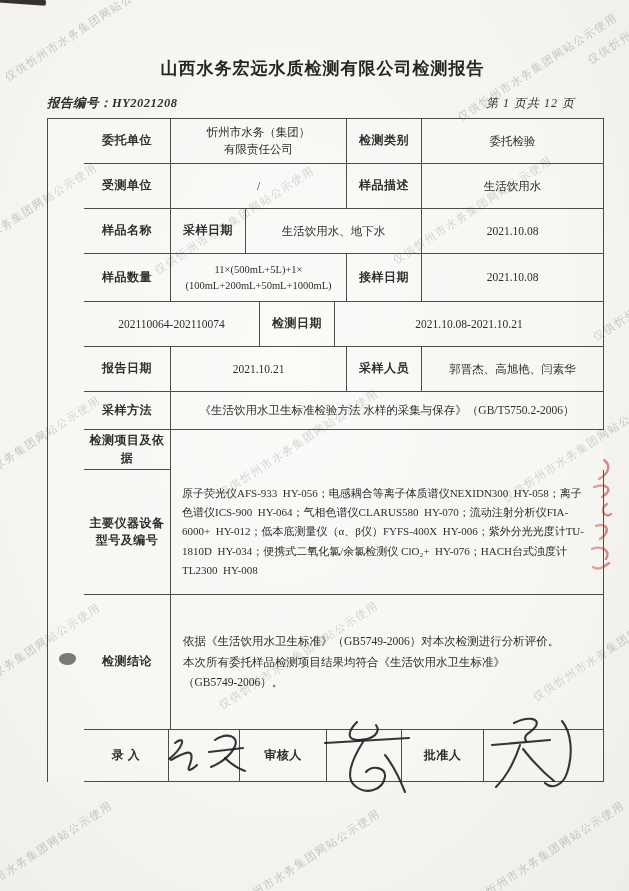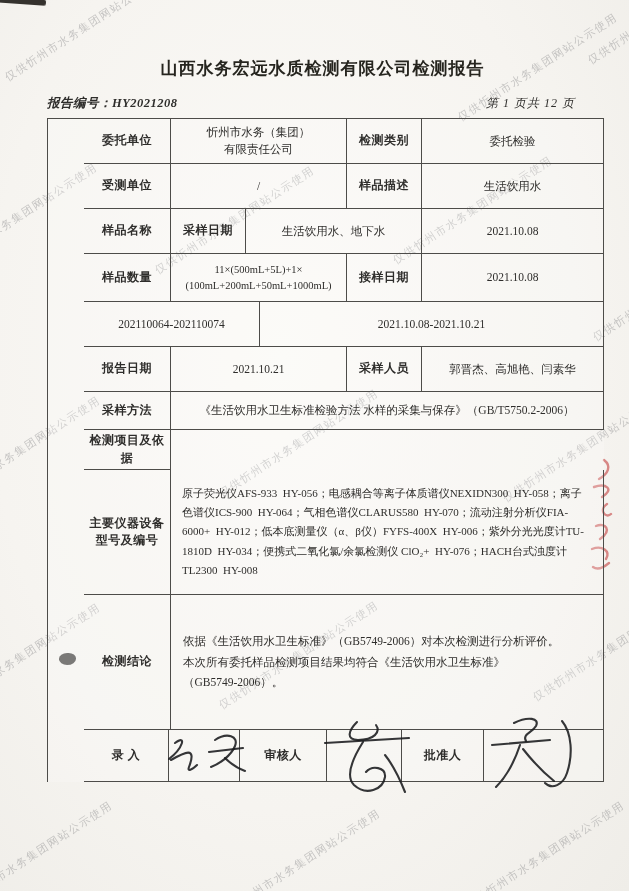--- a/index.html
+++ b/index.html
@@ -167,20 +167,21 @@
     <div class="tr">
       <div class="td c1 lbl h48">样品数量</div>
       <div class="td c2 h48 prewrap" style="font-size:10.5px">11×(500mL+5L)+1×
 (100mL+200mL+50mL+1000mL)</div>
       <div class="td c3 lbl h48">接样日期</div>
       <div class="td c4 h48">2021.10.08</div>
     </div>
 
     <div class="tr">
       <div class="td c2 h45">202110064-202110074</div>
+      <div class="td c3 lbl h45">检测日期</div>
       <div class="td c4 h45">2021.10.08-2021.10.21</div>
     </div>
 
     <div class="tr">
       <div class="td c1 lbl h45">报告日期</div>
       <div class="td c2 h45">2021.10.21</div>
       <div class="td c3 lbl h45">采样人员</div>
       <div class="td c4 h45">郭晋杰、高旭艳、闫素华</div>
     </div>
 

